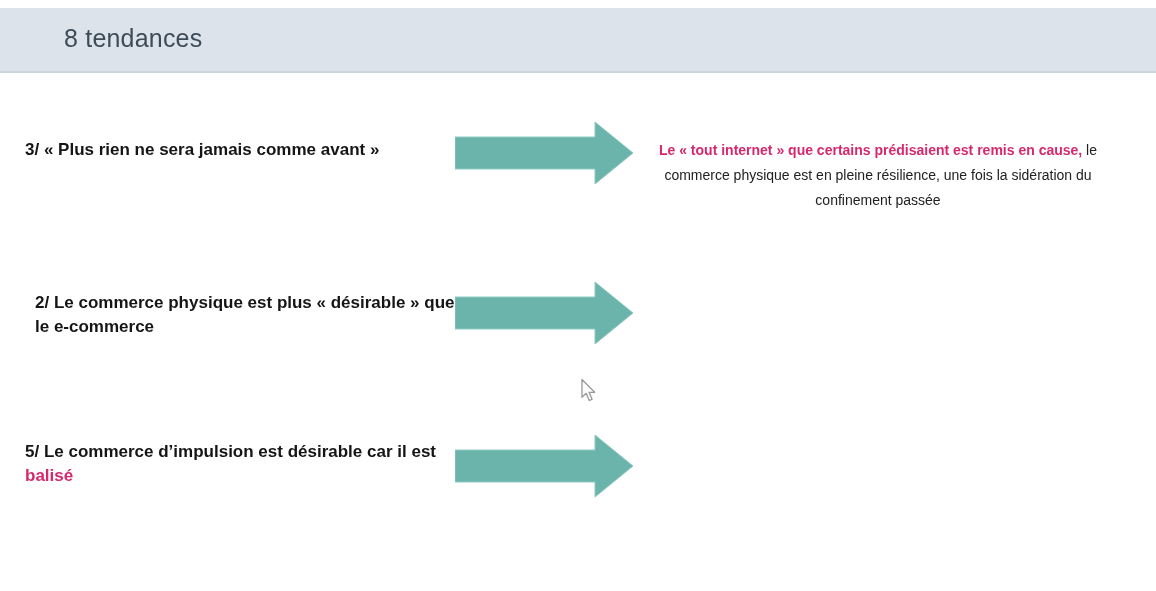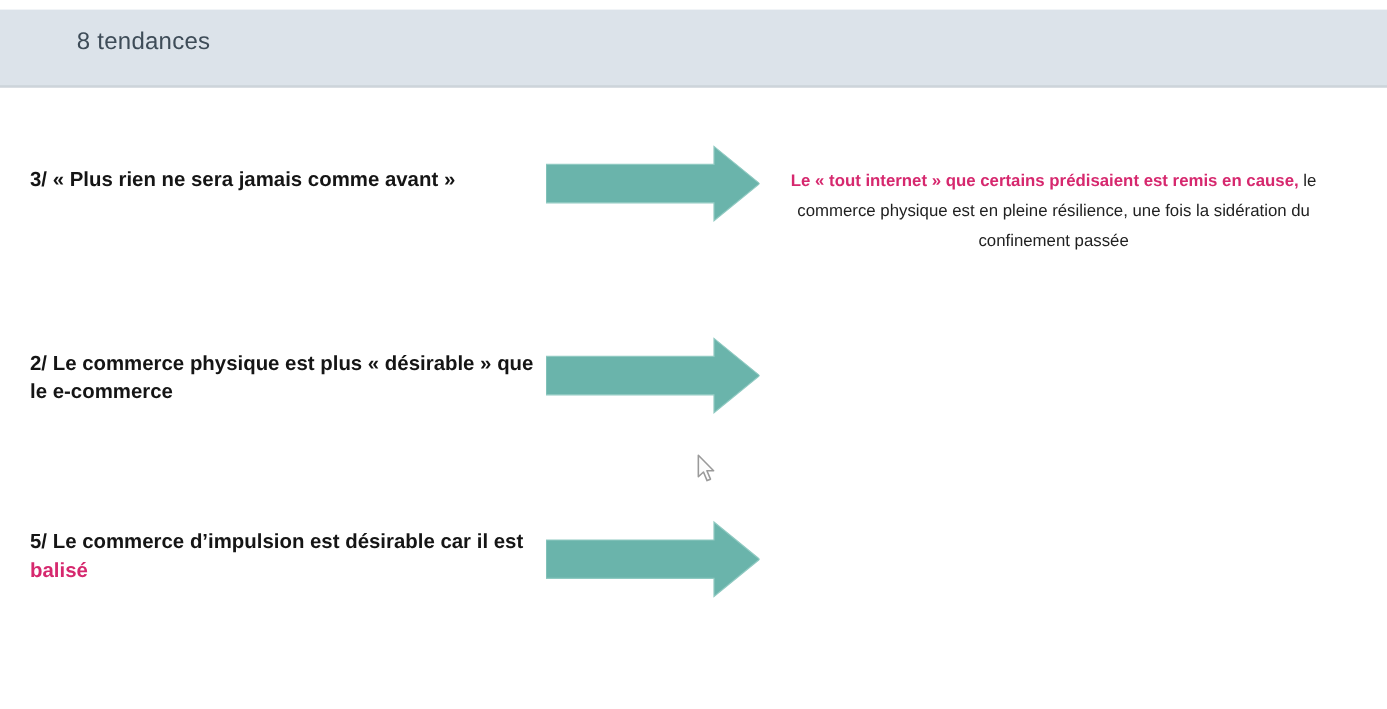--- a/index.html
+++ b/index.html
@@ -21,37 +21,37 @@
   }
   
   .title-bar{
     position:absolute;top:8px;left:0;right:0;height:65px;
     background:var(--header-bg);
     border-bottom:2px solid #cdd4da;
   }
   .title{
     margin:0;
     padding:16px 0 0 64px;
-    font-size:20px;
+    font-size:25px;
     font-weight:400;
     letter-spacing:0.2px;
     color:var(--title-col);
   }
   
   .trend-row{position:absolute;left:0;width:100%;height:115px;}
   .row-1{top:120px;}
   .row-2{top:268px;}
   .row-3{top:430px;}
   .left{
     position:absolute;left:25px;width:430px;
     font-size:17px;line-height:24px;
     font-weight:bold;color:var(--label-col);
   }
   .row-1 .left{top:18px;}
-  .row-2 .left{top:23px;}
+  .row-2 .left{top:23px;margin-left:10px;}
   .row-3 .left{top:10px;}
   .arrow{
     position:absolute;left:455px;width:178px;height:66px;
     display:block;
   }
   .row-1 .arrow{top:0px;}
   .row-2 .arrow{top:12px;}
   .row-3 .arrow{top:3px;}
   .right{
     position:absolute;left:643px;width:470px;

